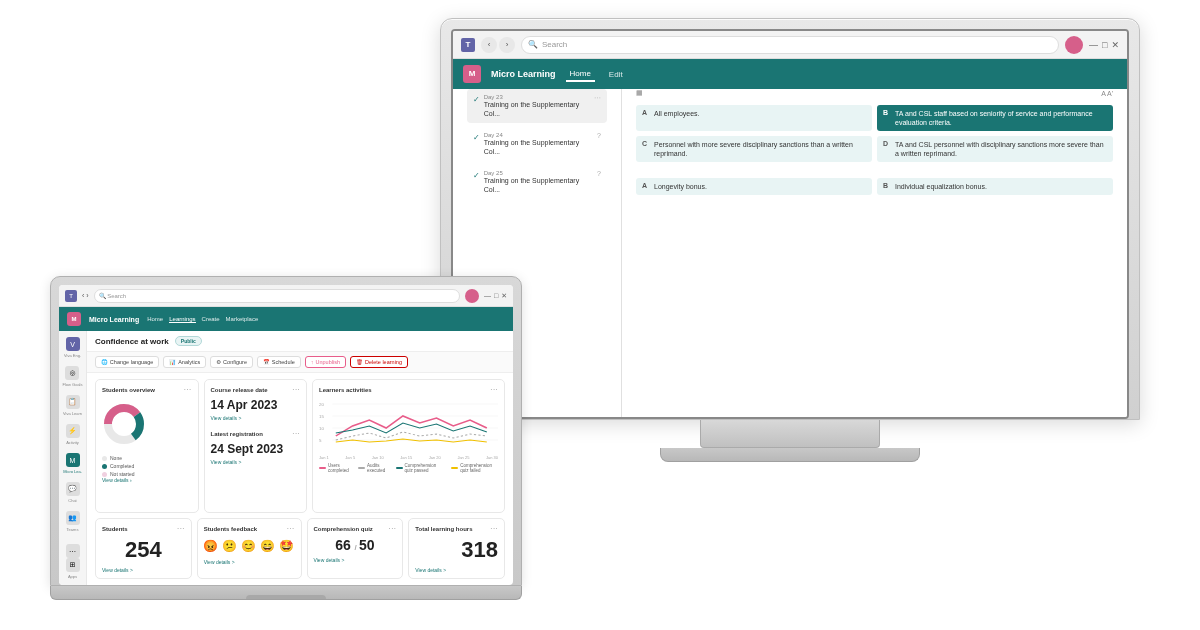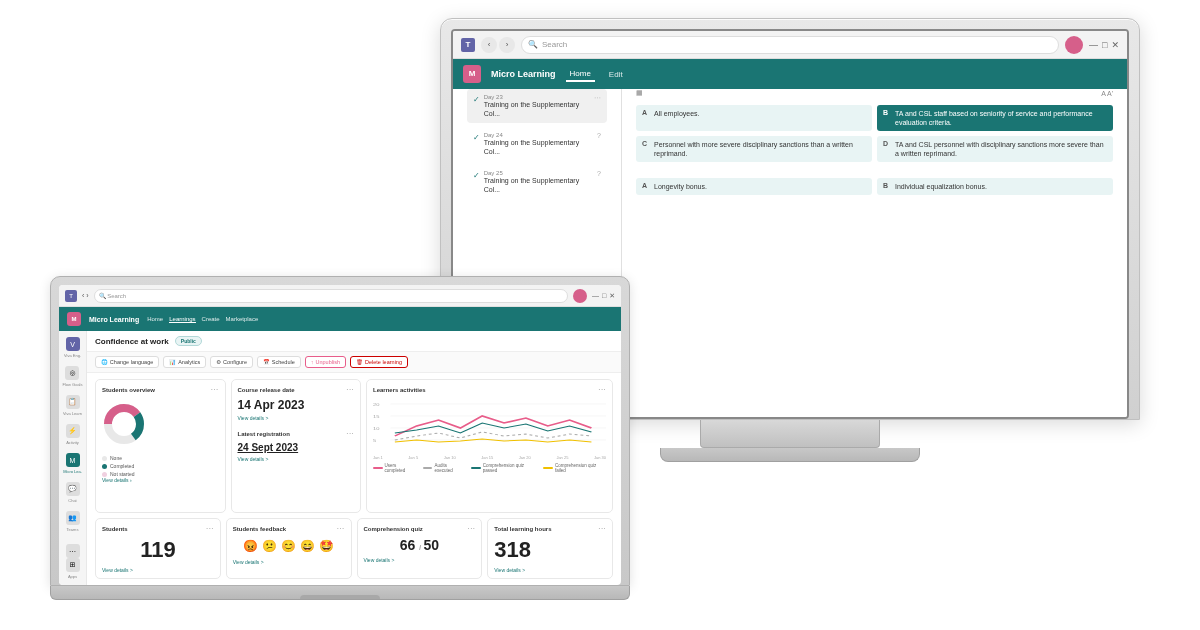--- a/index.html
+++ b/index.html
@@ -307,21 +307,21 @@
       width: 1px;
       background: #e0e0e0;
       align-self: stretch;
     }
 
     
     .laptop {
       position: absolute;
       left: 50px;
       bottom: 30px;
-      width: 580px;
+      width: 472px;
       z-index: 2;
     }
 
     .laptop-screen-outer {
       background: linear-gradient(180deg, #d8d8d8 0%, #c8c8c8 100%);
       border-radius: 10px 10px 0 0;
       padding: 8px 8px 0 8px;
       border: 1px solid #b0b0b0;
       box-shadow: 0 2px 12px rgba(0,0,0,0.12);
     }
@@ -713,21 +713,21 @@
     }
 
     .hours-card {
       flex: 1;
     }
 
     .hours-number {
       font-size: 22px;
       font-weight: 700;
       color: #222;
-      text-align: left;
+      text-align: right;
       margin: 4px 0;
     }
 
     
     .quiz-sep {
       font-size: 8px;
       color: #aaa;
     }
   </style>
 </head>
@@ -991,21 +991,21 @@
                       <span class="dash-card-more">···</span>
                     </div>
                     <div class="date-big">14 Apr 2023</div>
                     <div class="view-details">View details &gt;</div>
 
                     <div style="margin-top:8px;">
                       <div class="dash-card-header">
                         <span class="dash-card-title">Latest registration</span>
                         <span class="dash-card-more">···</span>
                       </div>
-                      <div class="date-big" style="font-size:10px;text-decoration:underline;">24 Sept 2023</div>
+                      <div class="date-big" style="font-size:12px;">24 Sept 2023</div>
                       <div class="view-details">View details &gt;</div>
                     </div>
                   </div>
 
                   <div class="dash-card activity-card">
                     <div class="dash-card-header">
                       <span class="dash-card-title">Learners activities</span>
                       <span class="dash-card-more">···</span>
                     </div>
                     <div class="mini-chart">
@@ -1061,21 +1061,21 @@
 
                 </div>
 
                 <div class="lt-dash-row2">
 
                   <div class="dash-card students-card">
                     <div class="dash-card-header">
                       <span class="dash-card-title">Students</span>
                       <span class="dash-card-more">···</span>
                     </div>
-                    <div class="big-number">119</div>
+                    <div class="big-number">254</div>
                     <div class="view-details">View details &gt;</div>
                   </div>
 
                   <div class="dash-card feedback-card">
                     <div class="dash-card-header">
                       <span class="dash-card-title">Students feedback</span>
                       <span class="dash-card-more">···</span>
                     </div>
                     <div class="emoji-row">
                       <span class="emoji">😡</span>

